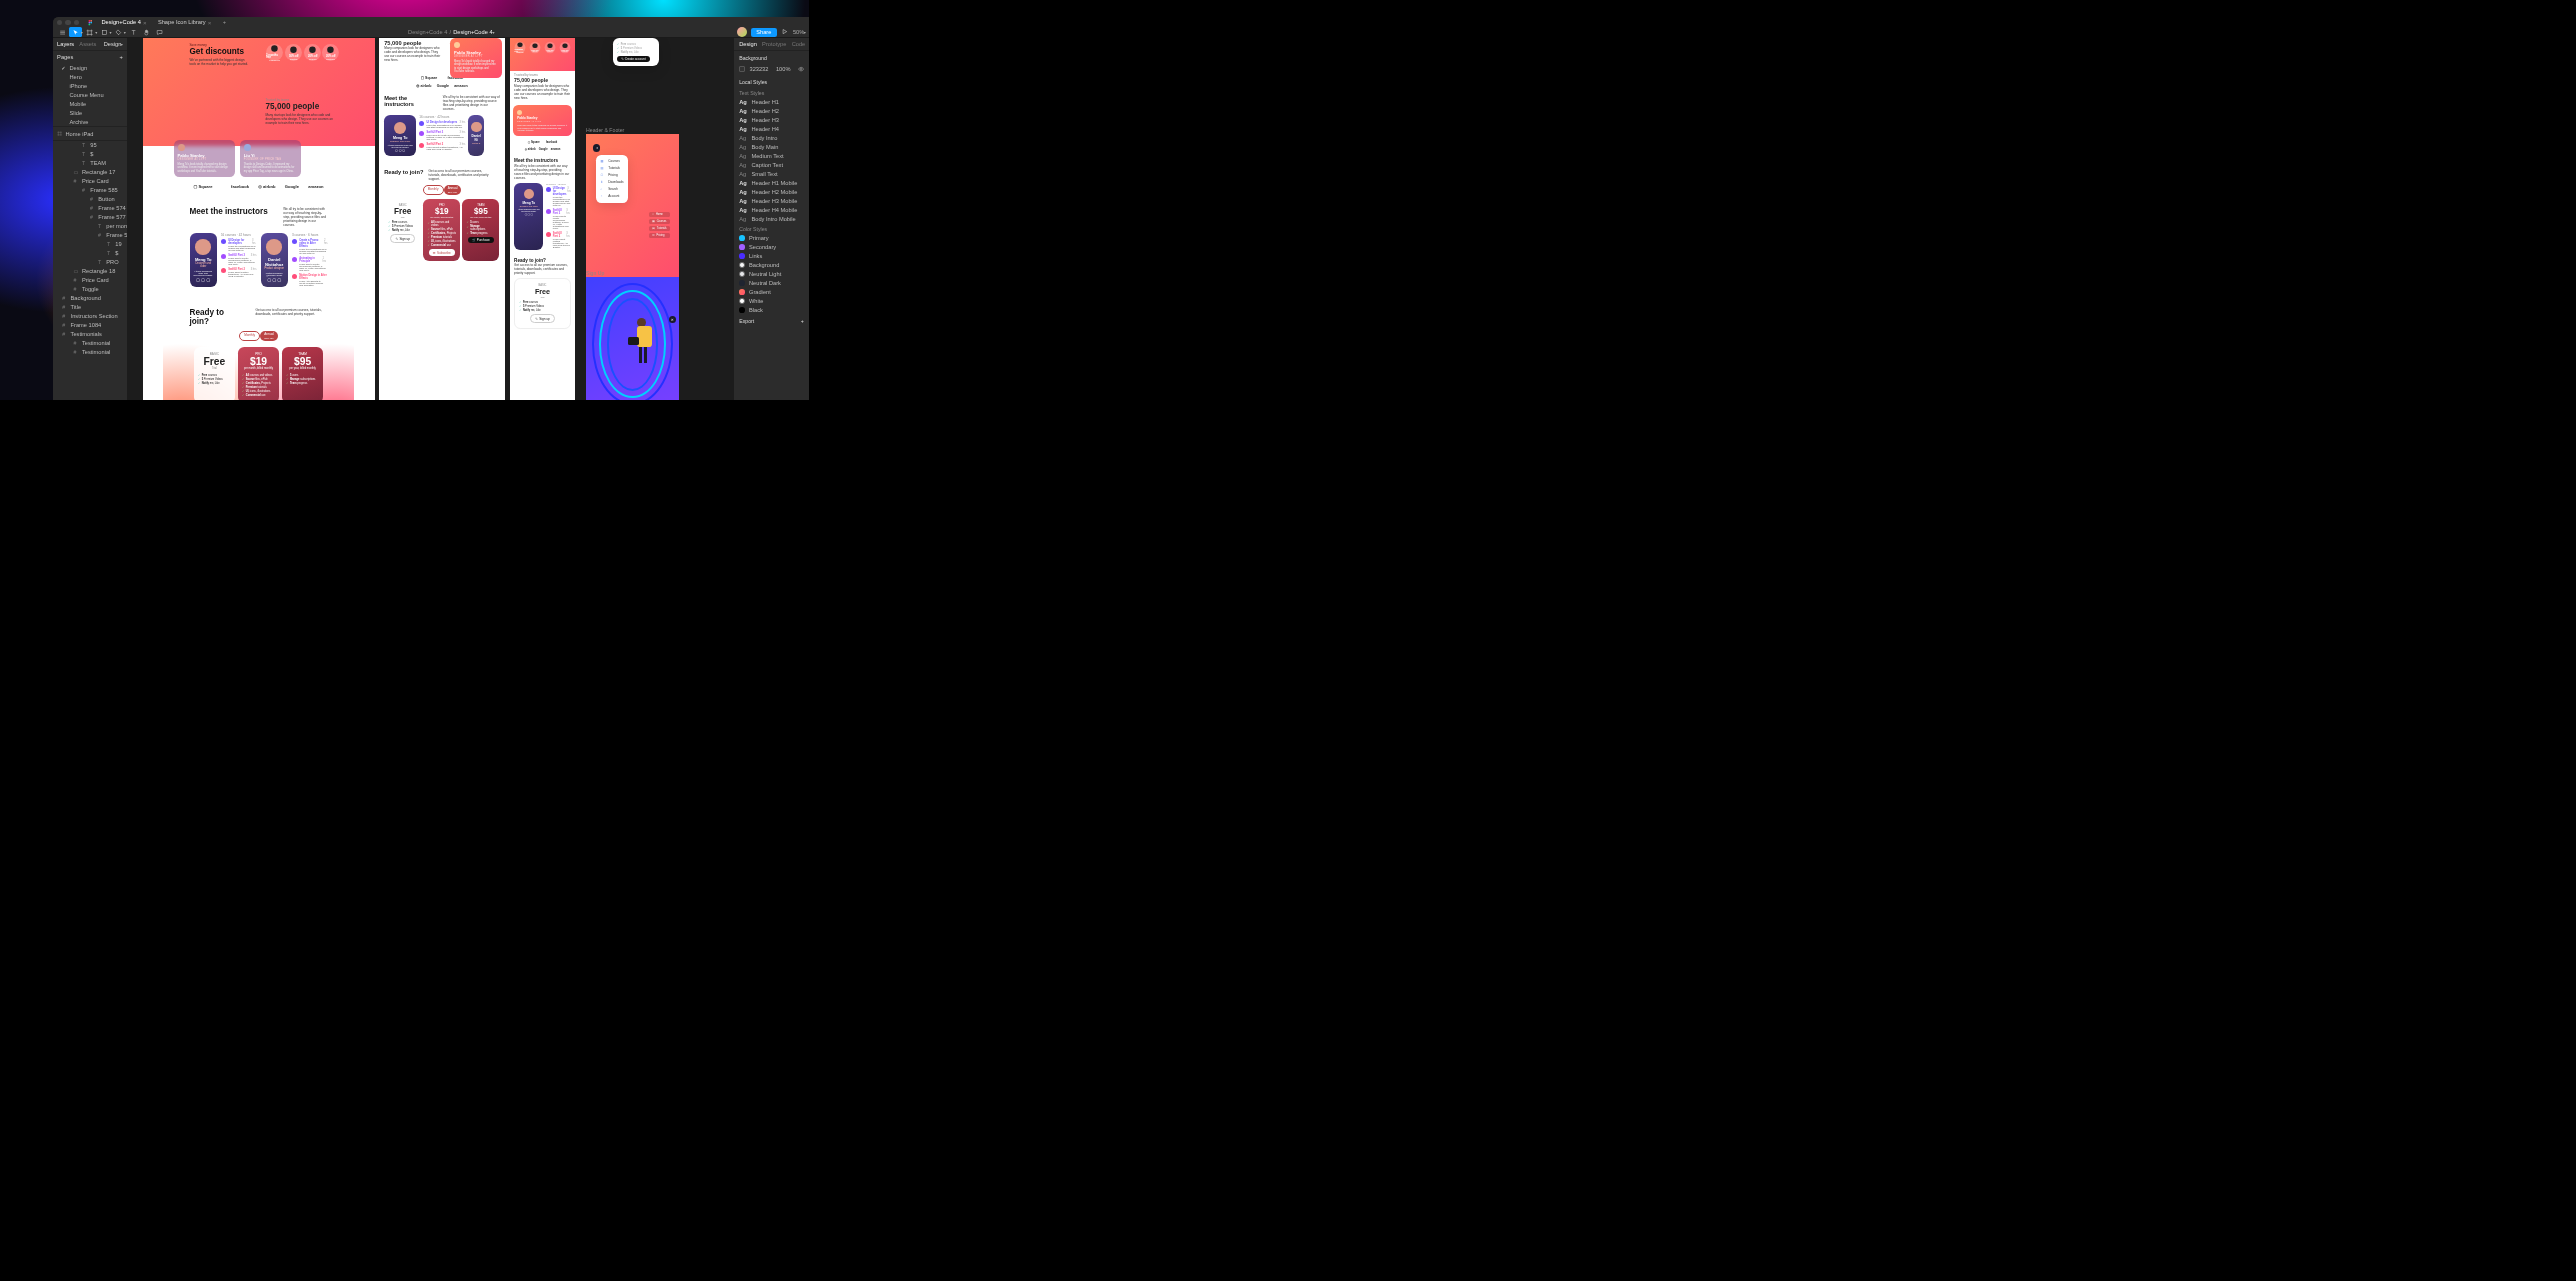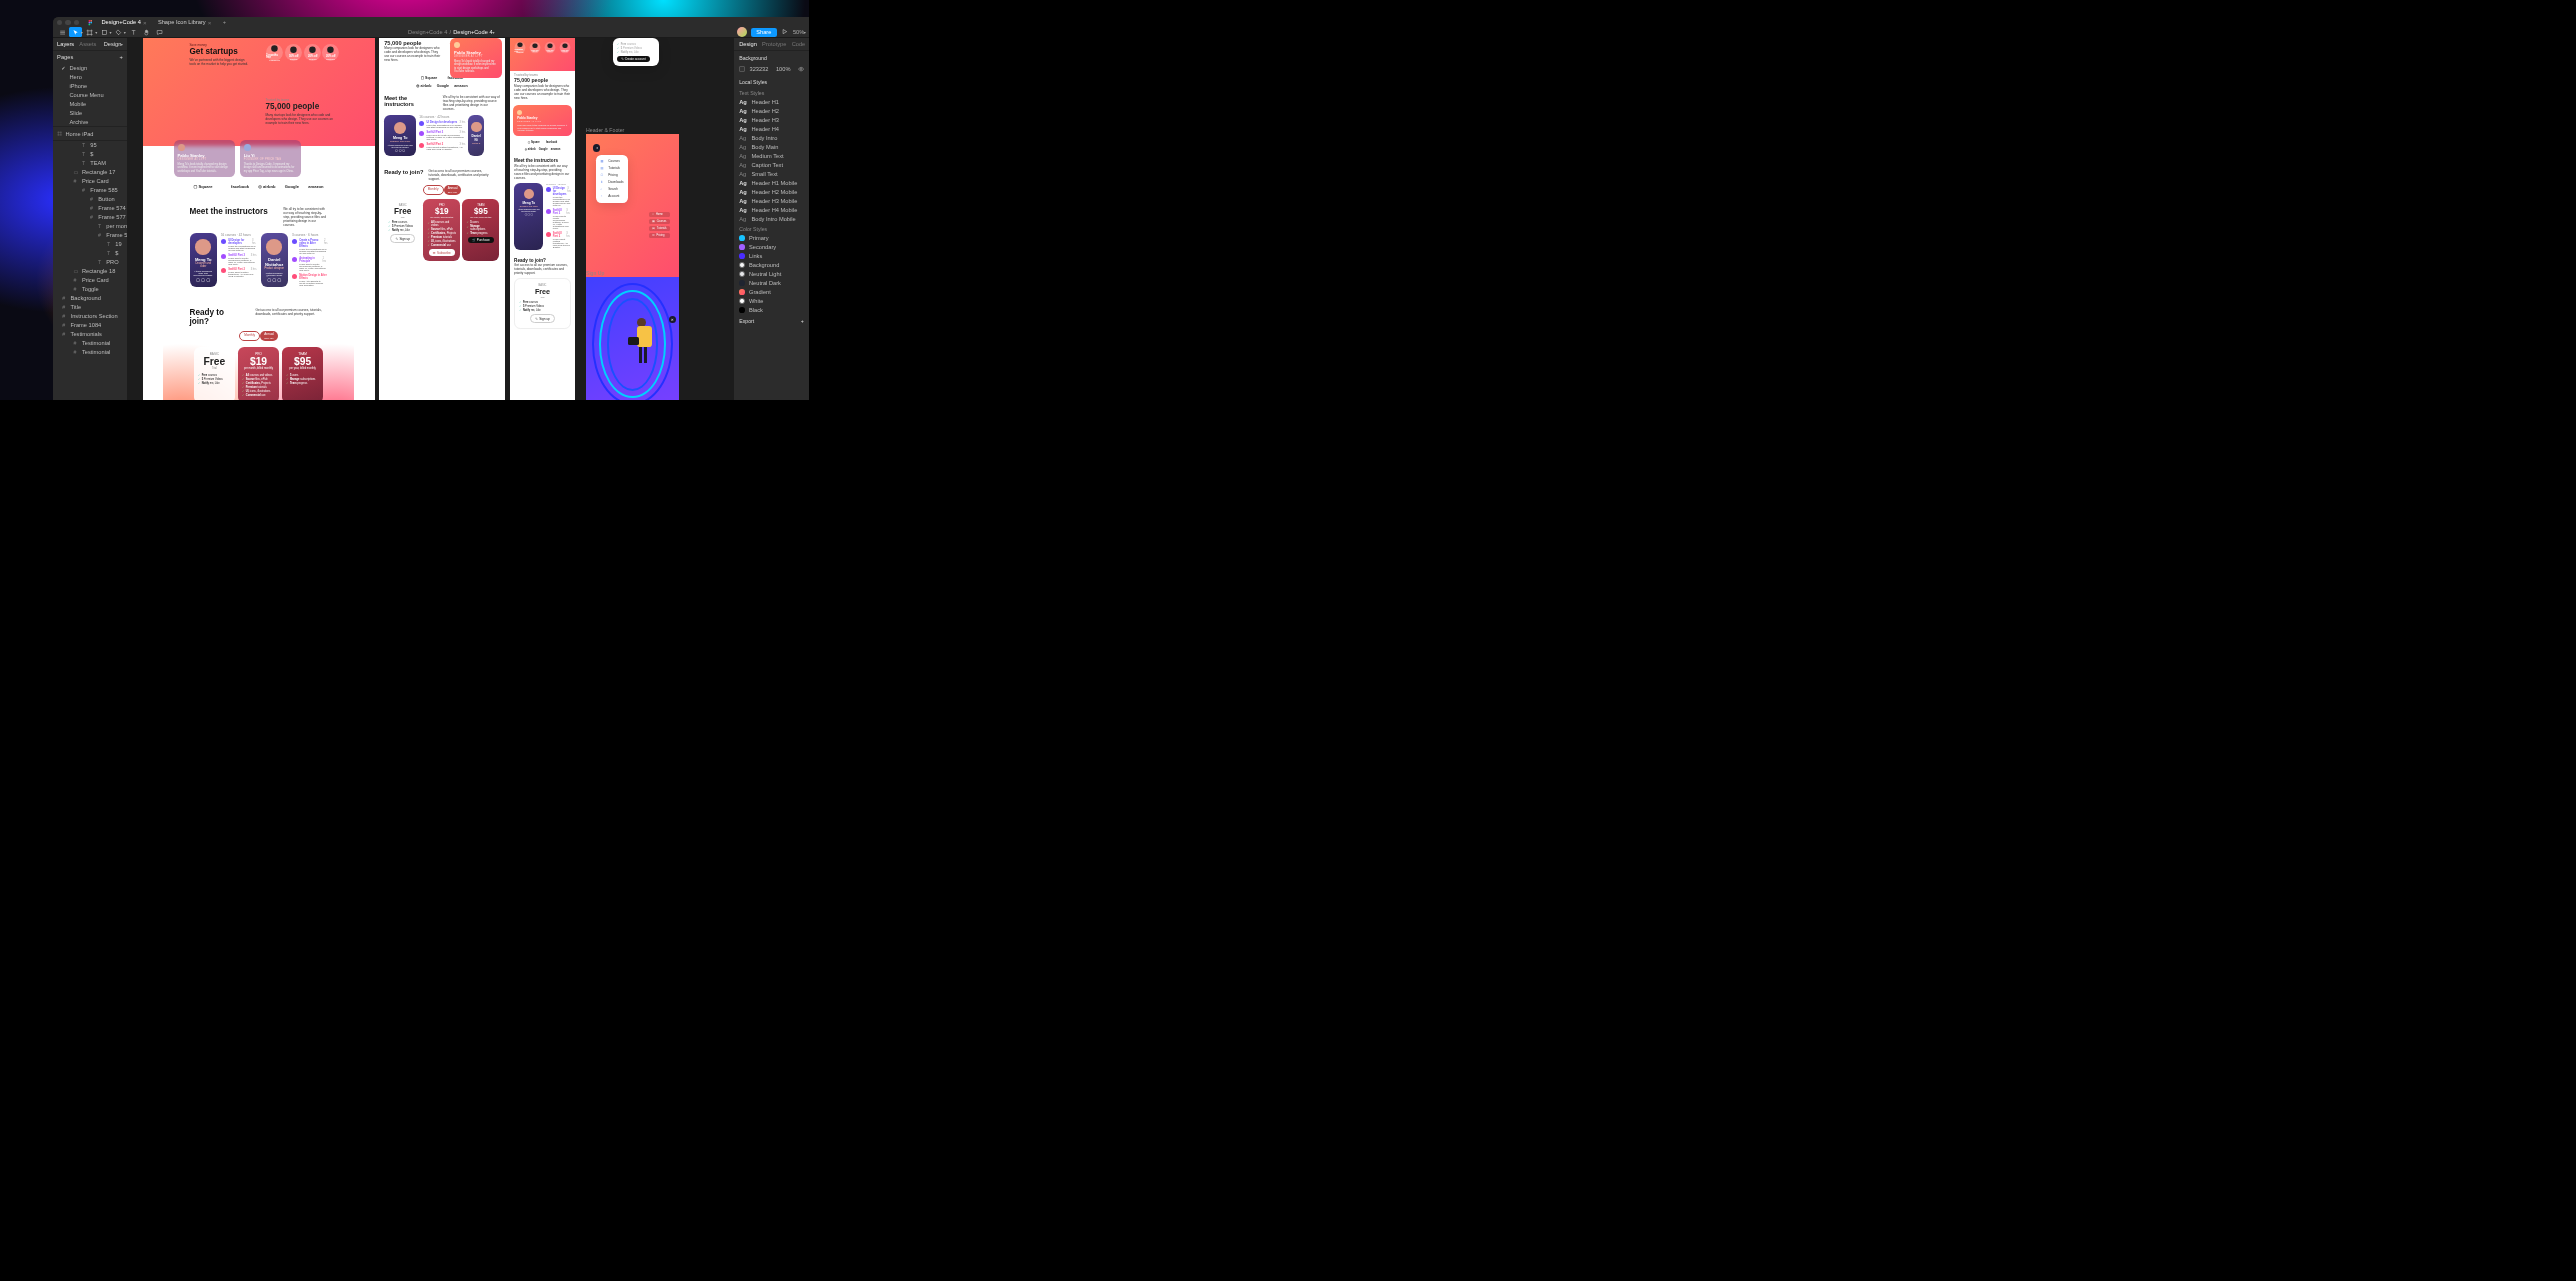--- a/index.html
+++ b/index.html
@@ -394,21 +394,21 @@
           </div>
         </div>
     </div>
 
     <div class="canvas">
 
       <div class="frame" style="left:15.5px;top:0;width:232px;height:373px;">
 
         <div class="gradient-coral" style="height:108px;padding:5.2px 47px 0 47px;position:relative;">
           <div class="tiny" style="color:#5b1a1a">Save money</div>
-          <div class="h-big">Get startups</div>
+          <div class="h-big">Get discounts</div>
           <div class="tiny" style="width:62px;margin-top:2.1px;">We've partnered with the biggest design tools on the market to help you get started.</div>
 
           <div id="perks" style="position:absolute;right:37px;top:8.2px;display:flex;gap:5.2px;">
               <div class="disc" style="transform: scale(1.3);">
                 <div style="width:5.2px;height:5.2px;border-radius:50%;background:#222;margin-bottom:0.5px;"></div>
                 <b style="font-size:2.1px;">3 months free</b>
                 <span style="font-size:1.8px;">Figma Pro</span>
               </div>
               <div class="disc" style="transform: scale(1.3);">
                 <div style="width:5.2px;height:5.2px;border-radius:50%;background:#222;margin-bottom:0.5px;"></div>

